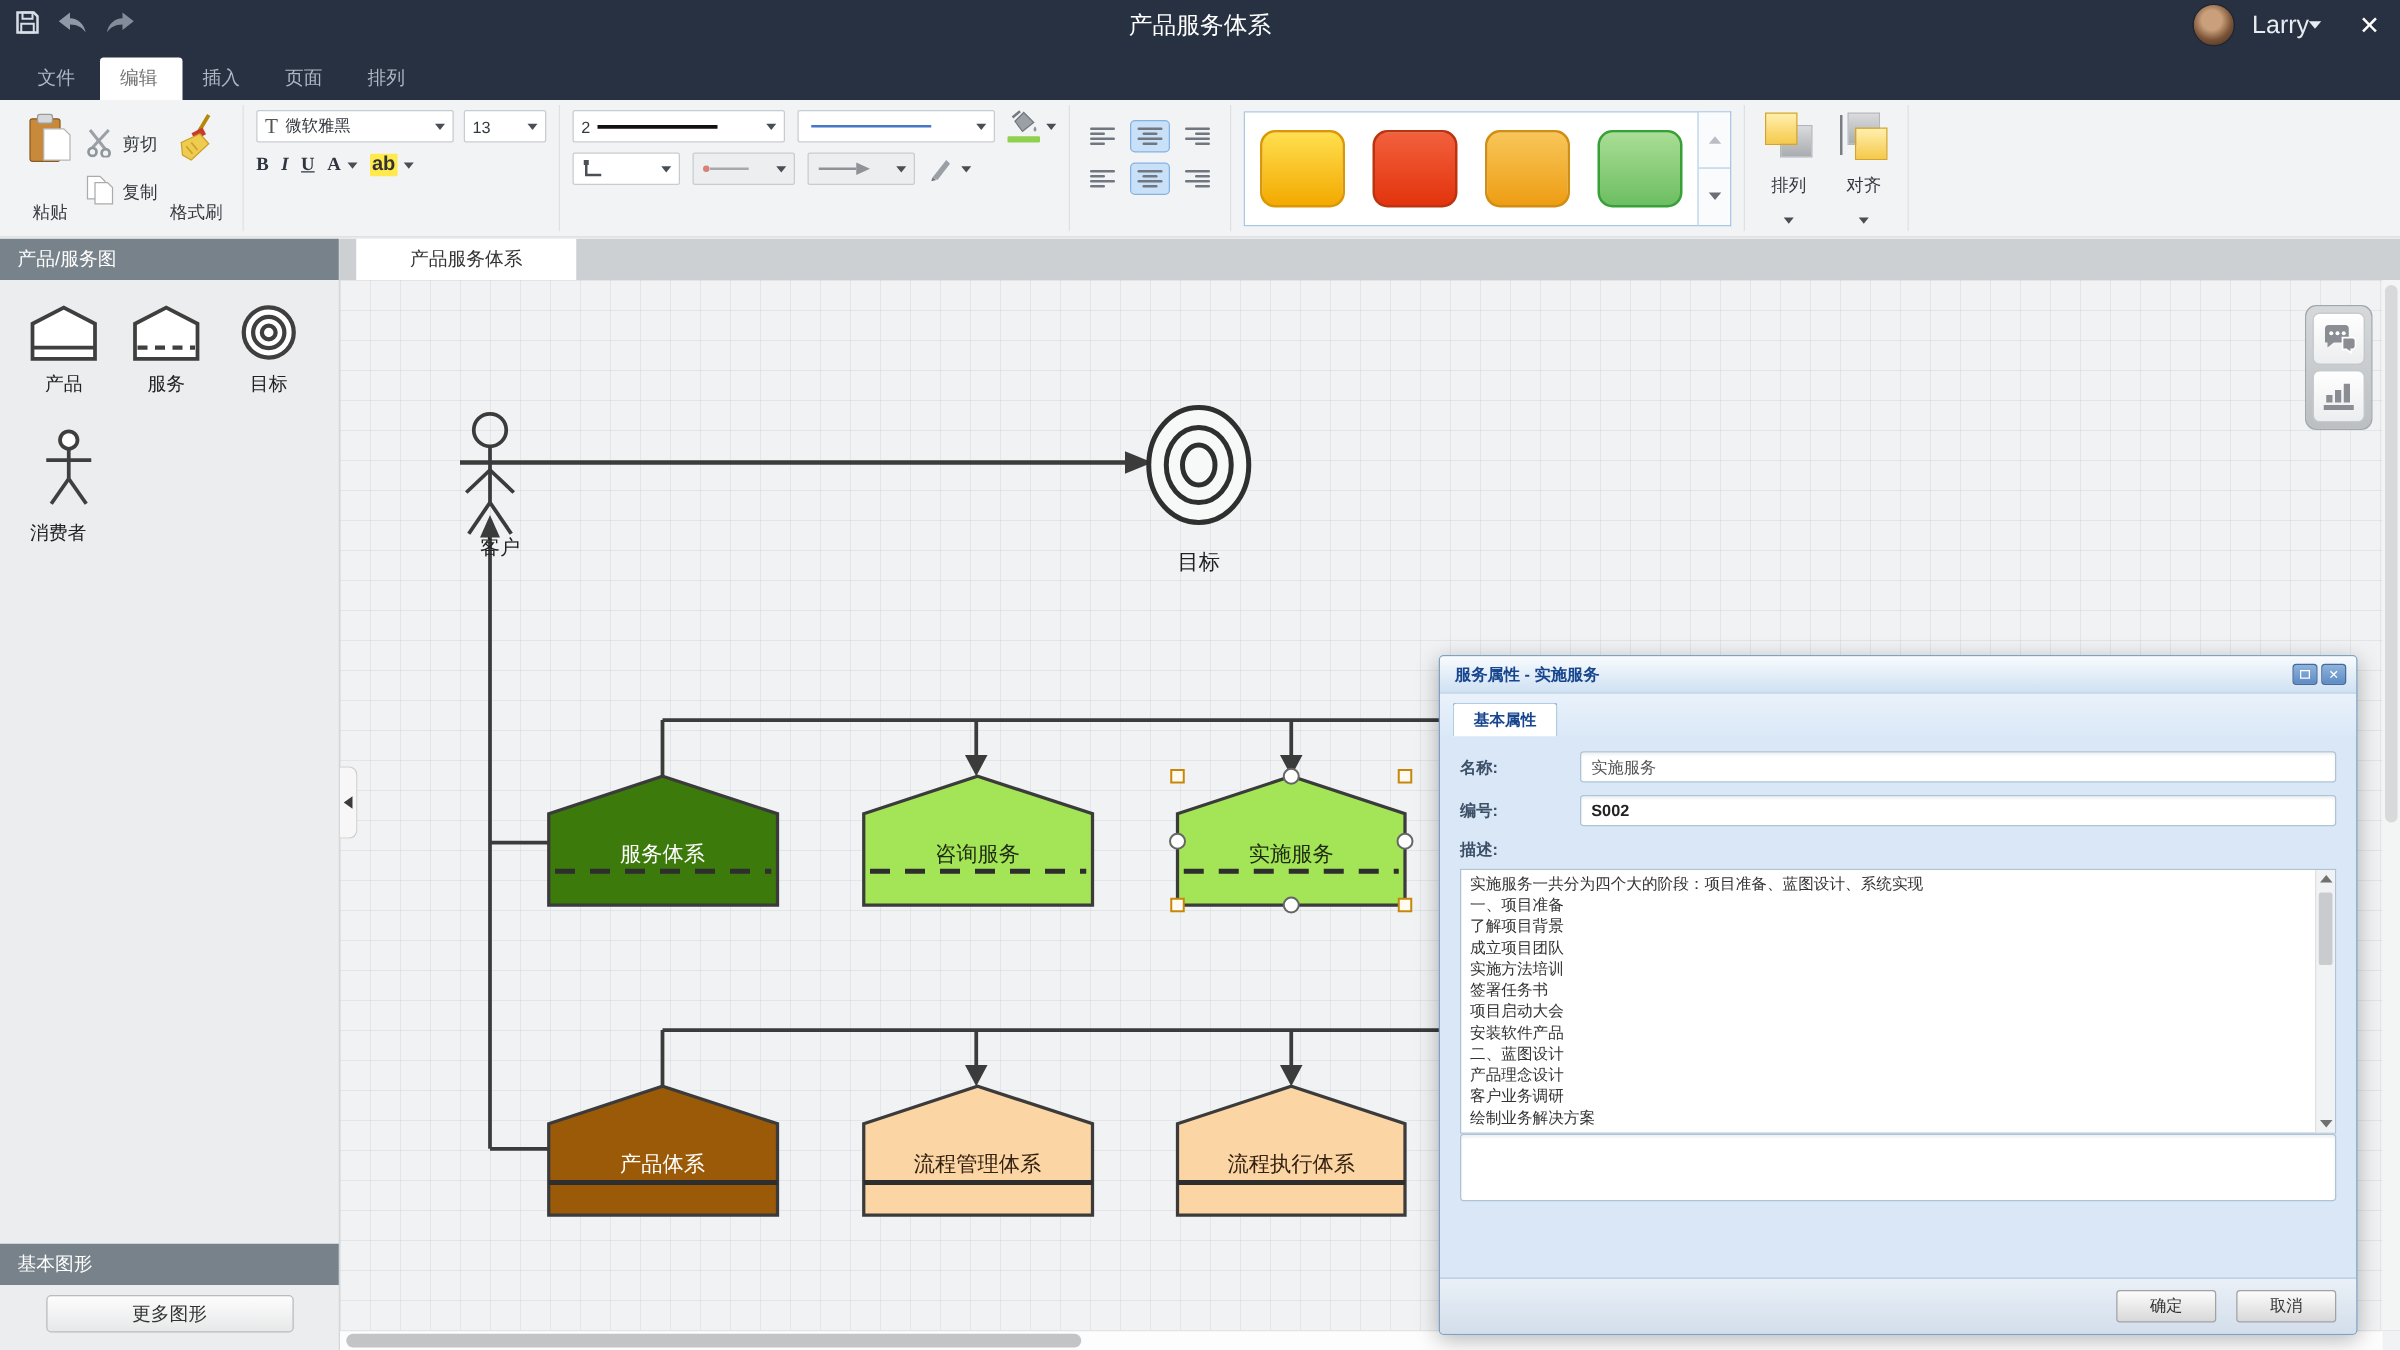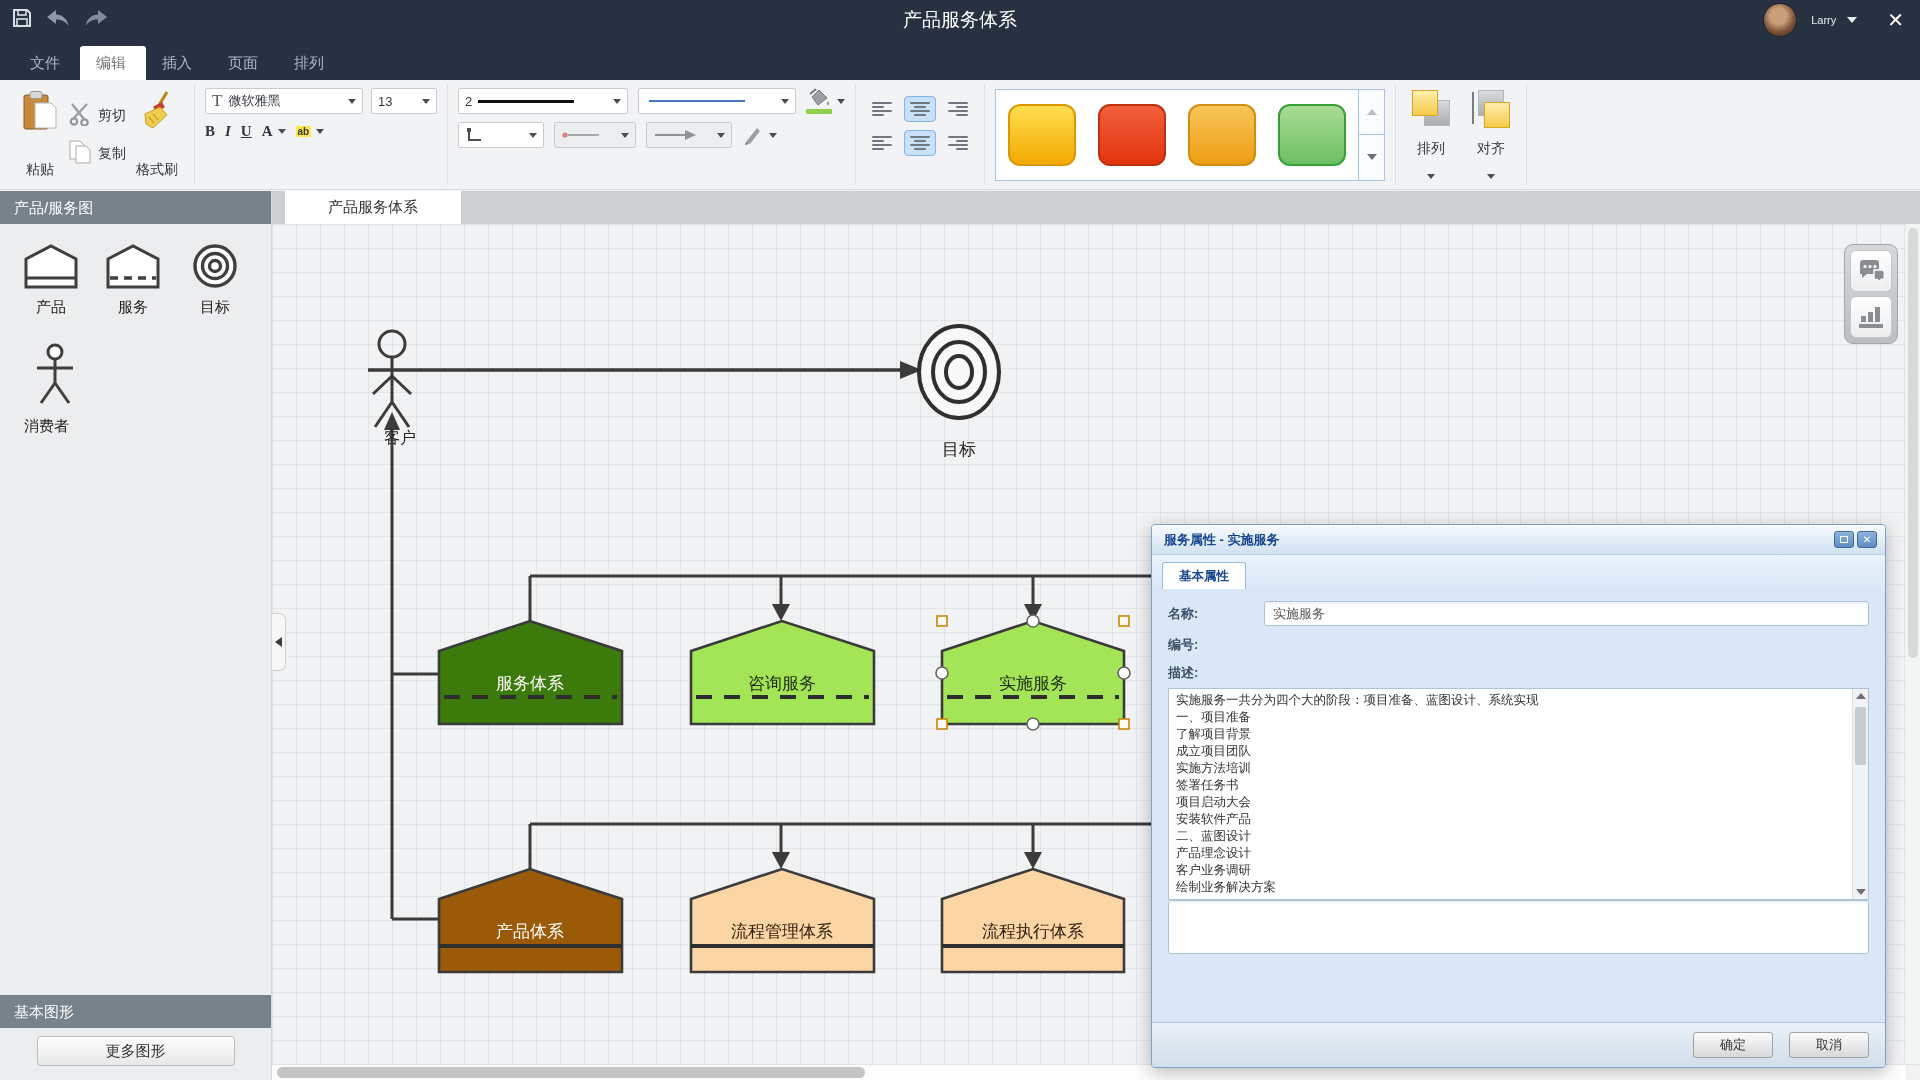--- a/index.html
+++ b/index.html
@@ -5,42 +5,42 @@
   * { margin:0; padding:0; box-sizing:border-box; }
   body { background:#666; font-family:"Liberation Sans", sans-serif; }
   .app { position:relative; width:1920px; height:1080px; overflow:hidden; background:#F2F3F4; }
 
   
   .titlebar { position:absolute; left:0; top:0; width:1920px; height:40px; background:#283142; display:flex; align-items:center; }
   .tb-left { display:flex; align-items:center; gap:14px; padding-left:12px; width:300px; }
   .tb-title { position:absolute; left:0; right:0; text-align:center; color:#FFF; font-size:19px; }
   .tb-right { margin-left:auto; display:flex; align-items:center; gap:14px; padding-right:16px; z-index:2; }
   .avatar { width:34px; height:34px; border-radius:50%; background:radial-gradient(circle at 45% 38%, #C9A07B 0 30%, #7A5236 60%, #3A2A1C 100%); border:1px solid #1d2533; }
-  .username { color:#E8ECF2; font-size:11px; display:flex; align-items:center; gap:11px; }
+  .username { color:#E8ECF2; font-size:20px; display:flex; align-items:center; gap:0; }
   .crt-w { width:0;height:0;border-left:5px solid transparent;border-right:5px solid transparent;border-top:6px solid #E8ECF2; }
   .closex { color:#FFF; font-size:20px; margin-left:16px; cursor:default; }
 
   
   .menubar { position:absolute; left:0; top:40px; width:1920px; height:40px; background:#283142; display:flex; align-items:flex-end; padding-left:14px; }
   .mtab { min-width:66px; padding:0 16px; height:34px; line-height:34px; text-align:left; color:#AEB7C4; font-size:15px; }
   .mtab.active { background:#FFFFFF; color:#737373; border-radius:3px 3px 0 0; }
 
   
   .ribbon { position:absolute; left:0; top:80px; width:1920px; height:110px; background:#F2F3F4; border-bottom:1px solid #D9DCDE; display:flex; padding:4px 6px; }
   .rgroup { padding:4px 10px; border-right:1px solid #DEE1E3; display:flex; }
   .col { display:flex; flex-direction:column; }
   .bigbtn { display:flex; flex-direction:column; align-items:center; justify-content:space-between; padding:2px 6px; font-size:14px; color:#33383E; }
   .smallbtn { display:flex; align-items:center; gap:6px; font-size:14px; color:#33383E; height:26px; }
   .combo { display:flex; align-items:center; background:#FFF; border:1px solid #C7CCD1; height:26px; border-radius:2px; padding:0 6px; font-size:13px; color:#33383E; }
   .combo.dis { background:#EDEEEF; }
   .crt { width:0;height:0;border-left:4px solid transparent;border-right:4px solid transparent;border-top:5px solid #494E54; margin-left:auto; }
   .crt.tight { margin-left:5px; }
   .fmtrow { display:flex; align-items:center; gap:10px; margin-top:9px; }
   .fbtn { font-size:15px; color:#2F3640; font-weight:bold; font-family:"Liberation Serif",serif; }
-  .hl { background:#FFE94D; padding:0 2px; font-size:10px; font-weight:bold; color:#333; border-radius:1px; }
+  .hl { background:#FFE94D; padding:0 2px; font-size:16px; font-weight:bold; color:#333; border-radius:1px; }
   .lw-line { width:96px; height:3px; background:#111; margin-left:6px; }
   .lc-line { width:96px; height:2px; background:#4677C6; margin:0 4px; }
   .greenbar { width:26px; height:5px; background:#8FD14F; margin-top:1px; border-radius:1px; }
   .alg-grid { display:grid; grid-template-columns:repeat(3,32px); grid-auto-rows:26px; gap:8px 6px; margin-top:8px; }
   .alignbtn { border-radius:4px; display:flex; align-items:center; justify-content:center; }
   .alignbtn.active { background:#C8E0F8; border:1px solid #84B2E2; }
   .bars { width:20px; height:14px; display:flex; flex-direction:column; justify-content:space-between; }
   .bars i { display:block; height:2px; background:#707780; border-radius:1px; }
   .bars.l i:nth-child(even){ width:62%; } .bars.l i:nth-child(odd){ width:100%; }
   .bars.c i:nth-child(even){ width:62%; margin:0 auto; } .bars.c i:nth-child(odd){ width:100%; }
@@ -560,20 +560,21 @@
     <div class="dlg-tabs">
       <div class="dlg-tab">基本属性</div>
     </div>
     <div class="dlg-body">
       <div class="frow">
         <span class="flabel">名称:</span>
         <input class="ftext" value="实施服务" style="">
       </div>
       <div class="frow">
         <span class="flabel">编号:</span>
+        <input class="ftext code" value="S002" style="">
       </div>
       <div class="blabel">描述:</div>
       <div class="descbox">
         <div class="desctext">实施服务一共分为四个大的阶段：项目准备、蓝图设计、系统实现
 一、项目准备
 了解项目背景
 成立项目团队
 实施方法培训
 签署任务书
 项目启动大会

